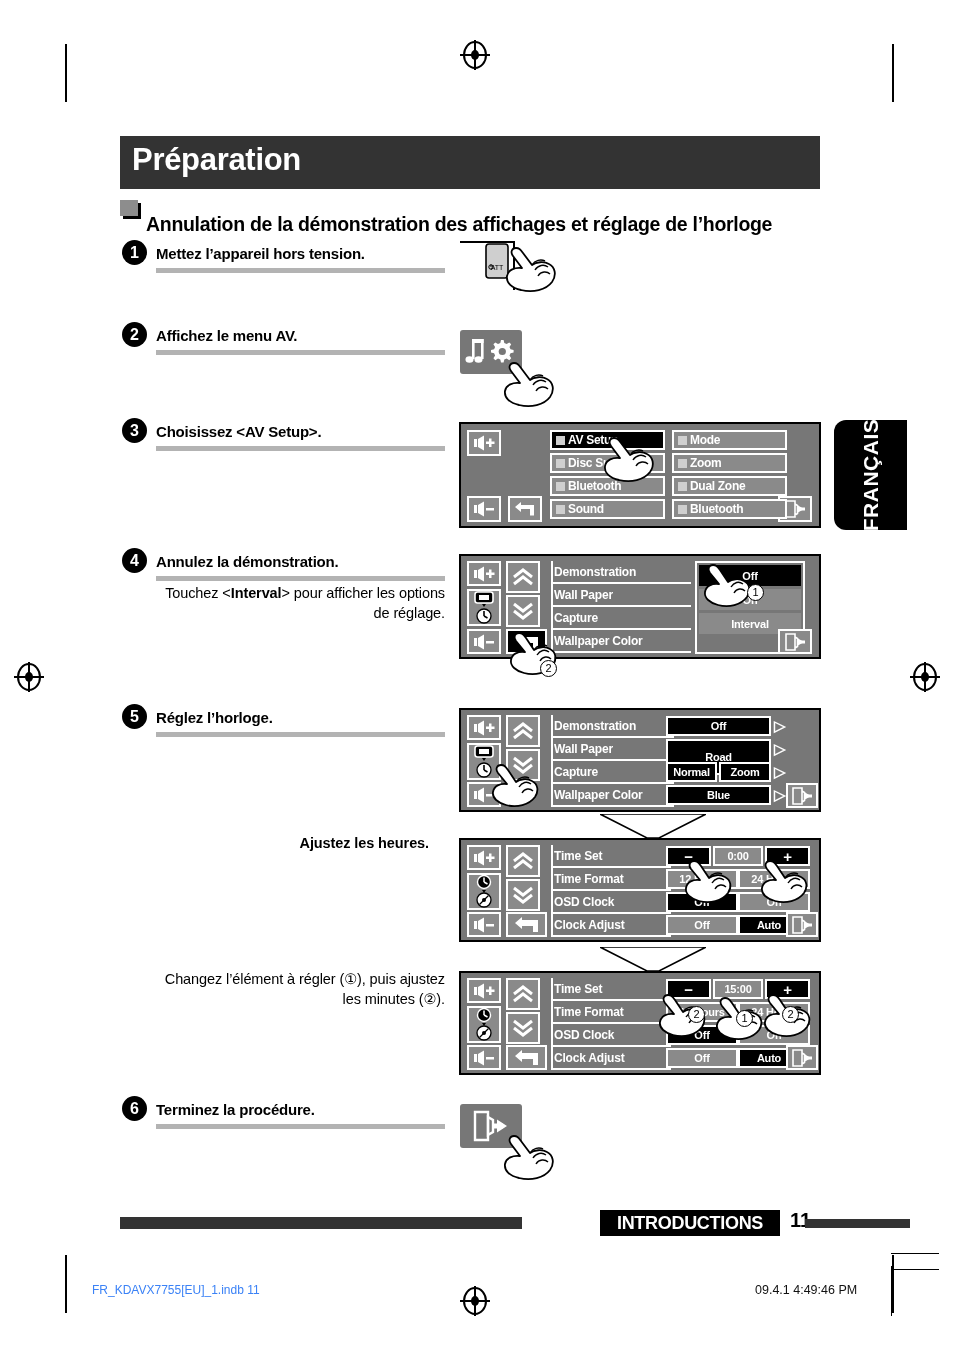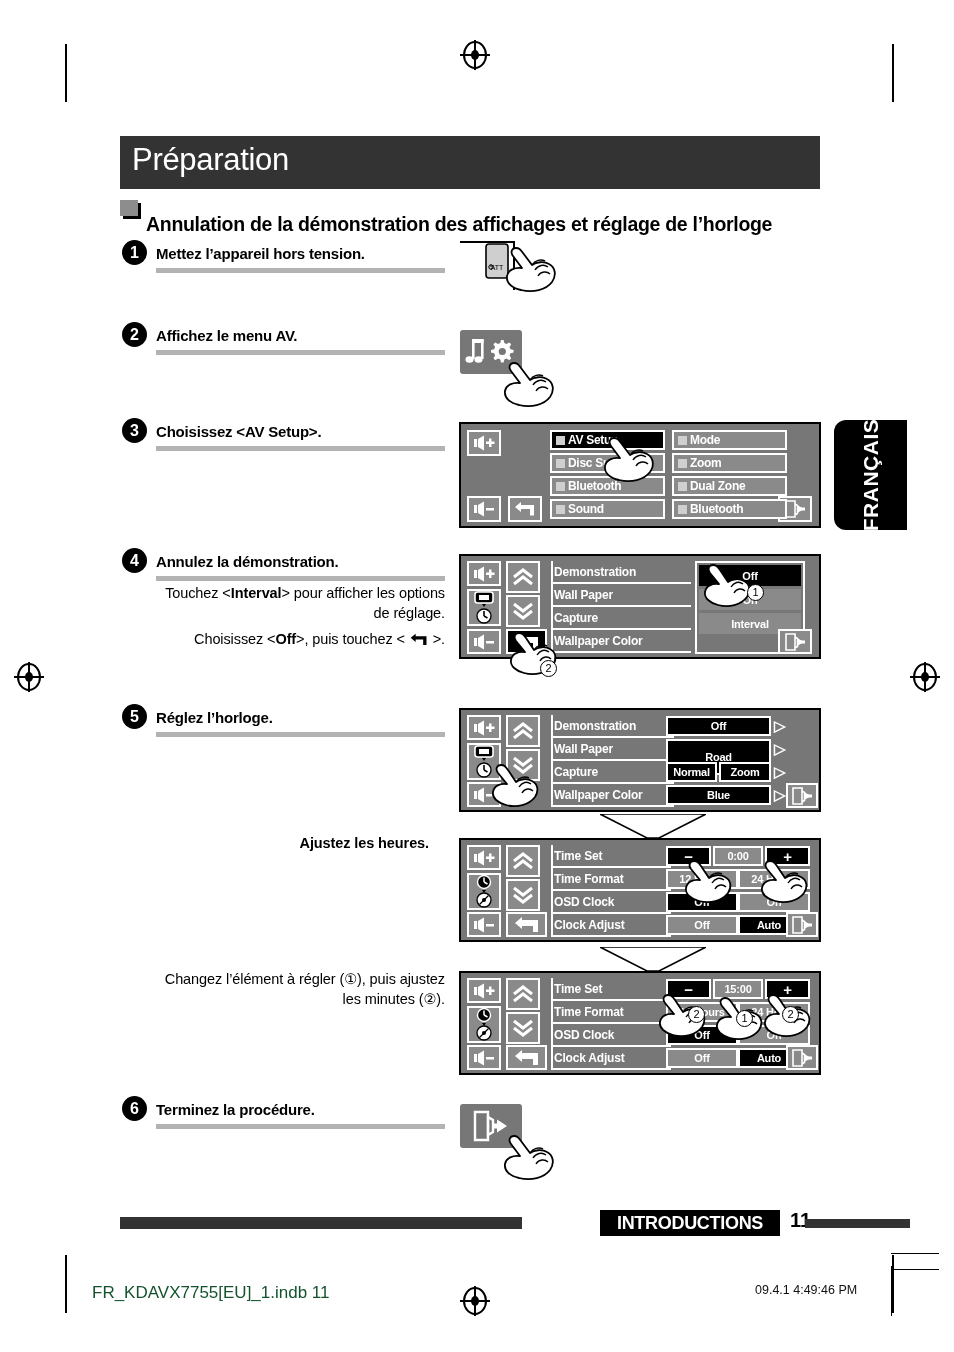--- a/index.html
+++ b/index.html
@@ -21,21 +21,21 @@
   
   #page { position:absolute; left:0; top:0; width:954px; height:1352px; }
 
   
   .banner {
     position:absolute; left:120px; top:136px; width:700px; height:53px;
     background:#333333;
   }
   .banner-text {
     position:absolute; left:12px; top:6px;
-    color:#fff; font-size:31px; font-weight:normal; letter-spacing:-0.3px;
+    color:#fff; font-size:31px; font-weight:bold; letter-spacing:-0.3px;
     font-family:"Liberation Sans", sans-serif;
     text-align:center;
   }
 
   
   .sec-head {
     position:absolute; left:120px; top:196px; width:720px; height:30px;
   }
   .sec-marker {
     position:absolute; left:0px; top:4px; width:18px; height:16px;
@@ -143,21 +143,21 @@
   .foot-chip {
     position:absolute; left:600px; top:1210px; width:180px; height:26px;
     background:#000; color:#fff; font-size:18px; font-weight:bold;
     text-align:center; line-height:26px; letter-spacing:-0.3px;
   }
   .foot-page {
     position:absolute; left:790px; top:1209px;
     font-size:20px; font-weight:bold;
   }
   .imprint-left {
-    position:absolute; left:92px; top:1283px; font-size:17px; color:#14532d;
+    position:absolute; left:92px; top:1283px; font-size:12px; color:#3b82f6;
   }
   .imprint-right {
     position:absolute; left:755px; top:1283px; font-size:12.5px; color:#111;
   }
   .vrule { position:absolute; background:#000; width:1px; }
   .hrule { position:absolute; background:#000; height:1px; }
 </style>
 </head>
 <body>
 
@@ -335,25 +335,20 @@
     </svg>
   </div>
 
   <div class="step-num" style="left:122px;top:548px;">4</div>
   <div class="step-title" style="left:156px;top:553px;">Annulez la démonstration.</div>
   <div class="step-rule" style="left:156px;top:576px;width:289px;"></div>
 
   <div class="sub-note" style="left:146px;top:583px;width:299px;">
     <span>Touchez &lt;</span><b>Interval</b><span>&gt; pour afficher les options de réglage.</span>
   </div>
-  <div class="sub-note" style="left:146px;top:629px;width:299px;">
-    <span>Choisissez &lt;</span><b>Off</b><span>&gt;, puis touchez &lt; </span><span style="display:inline-block;vertical-align:-3px;"><svg width="20" height="15" viewBox="0 0 24 18">
-          <path d="M8,2 L2,7 L8,12 L8,9 L17,9 L17,15.5 L21,15.5 L21,5 L8,5 Z" fill="#000"></path>
-        </svg></span><span> &gt;.</span>
-  </div>
 
   <div class="panel" style="left:459px;top:554px;width:362px;height:105px;">
     <div class="sidebtn" style="left:6px;top:5px;width:34px;height:25px;">
       <svg width="22" height="16" viewBox="0 0 22 16">
           <rect x="1" y="4" width="3" height="8" fill="#fff"></rect>
           <path d="M5,4 L11,0.5 L11,15.5 L5,12 Z" fill="#fff"></path>
           <path d="M14,5 h3 v-3 h2.5 v3 h3 v2.5 h-3 v3 h-2.5 v-3 h-3 z" fill="#fff" transform="translate(-1,1.5)"></path>
         </svg>
     </div>
     <div class="sidebtn" style="left:6px;top:33px;width:34px;height:37px;flex-direction:column;gap:1px;">

